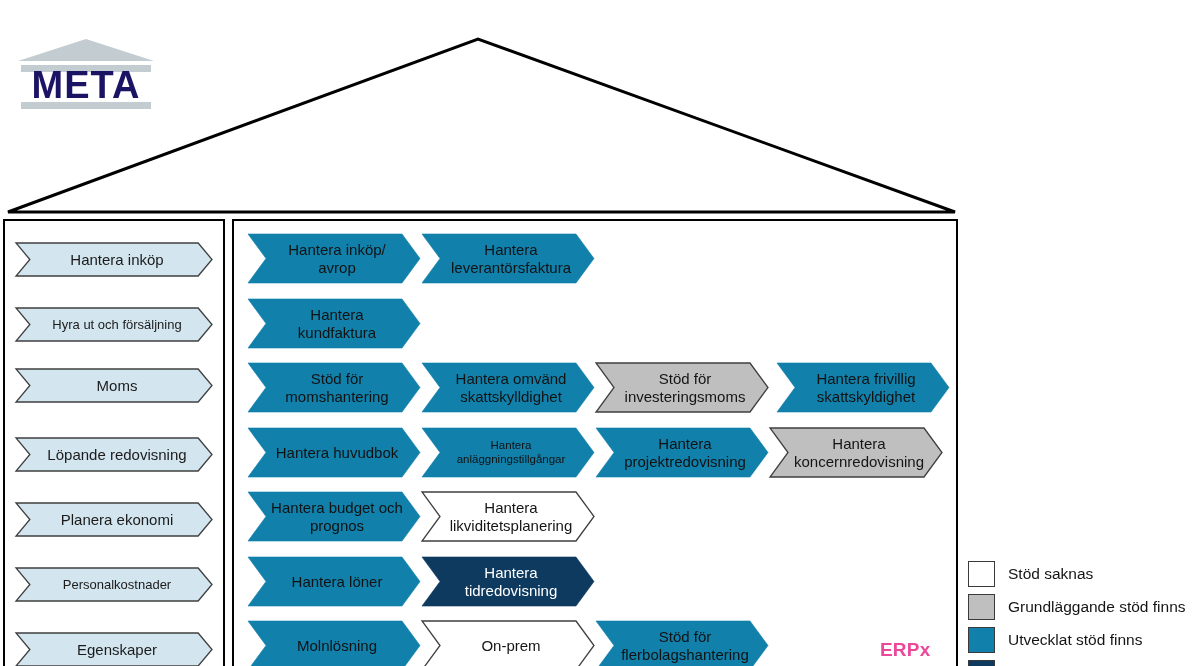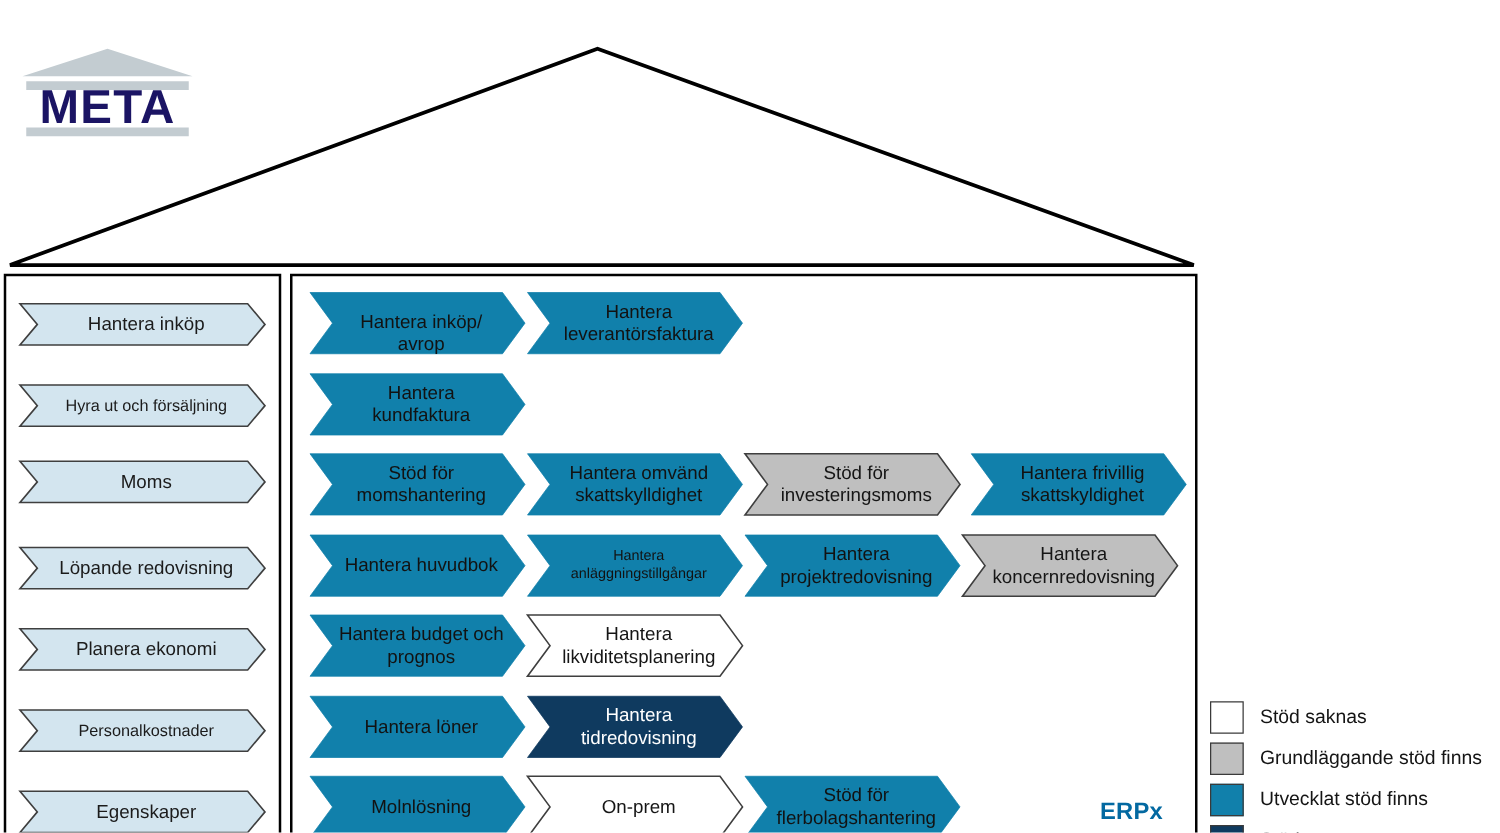--- a/index.html
+++ b/index.html
@@ -28,21 +28,21 @@
   .chevwrap .txt{
     position:absolute;left:0;top:0;width:100%;height:100%;
     display:flex;align-items:center;justify-content:center;text-align:center;
     padding:0 14px 0 20px;box-sizing:border-box;line-height:1.2;white-space:pre-line;
     pointer-events:none;
   }
 
   
   #erpx{
     position:absolute;left:880px;top:608px;
-    font-size:19px;font-weight:bold;color:#0369a1;letter-spacing:0.2px;
+    font-size:19px;font-weight:bold;color:#ec4899;letter-spacing:0.2px;
   }
 
   
   #legend{position:absolute;left:968px;top:528px;width:226px;height:130px;}
   .lg-row{display:flex;align-items:center;height:30px;margin-bottom:3px;}
   .lg-sw{width:27px;height:26px;border:1.6px solid #3a3a3a;box-sizing:border-box;flex:0 0 auto;}
   .lg-tx{margin-left:13px;font-size:15.5px;color:#141414;white-space:nowrap;}
 </style>
 </head>
 <body>
@@ -102,21 +102,21 @@
           <polygon points="0,0 182.14,0 196,16.5 182.14,33 0,33 13.86,16.5" fill="#d3e5ef" stroke="#3f3f3f" stroke-width="1.3" stroke-linejoin="miter"></polygon>
         </svg>
         <div class="txt" style="font-size: 13px; color: rgb(27, 27, 27);">Personalkostnader</div>
       </div>
       <div class="chevwrap" style="left: 16px; top: 602px; width: 196px; height: 33px;">
         <svg width="196" height="33" viewBox="0 0 196 33">
           <polygon points="0,0 182.14,0 196,16.5 182.14,33 0,33 13.86,16.5" fill="#d3e5ef" stroke="#3f3f3f" stroke-width="1.3" stroke-linejoin="miter"></polygon>
         </svg>
         <div class="txt" style="font-size: 15px; color: rgb(27, 27, 27);">Egenskaper</div>
       </div>
-      <div class="chevwrap" style="left: 248px; top: 203px; width: 172px; height: 65px;">
+      <div class="chevwrap" style="left: 248px; top: 203px; width: 172px; height: 49px;">
         <svg width="172" height="49" viewBox="0 0 172 49">
           <polygon points="0,0 154,0 172,24.5 154,49 0,49 18,24.5" fill="#1180ab" stroke="#1180ab" stroke-width="0.6" stroke-linejoin="miter"></polygon>
         </svg>
         <div class="txt" style="font-size: 15px; color: rgb(18, 18, 18);">Hantera inköp/
 avrop</div>
       </div>
       <div class="chevwrap" style="left: 422px; top: 203px; width: 172px; height: 49px;">
         <svg width="172" height="49" viewBox="0 0 172 49">
           <polygon points="0,0 154,0 172,24.5 154,49 0,49 18,24.5" fill="#1180ab" stroke="#1180ab" stroke-width="0.6" stroke-linejoin="miter"></polygon>
         </svg>

